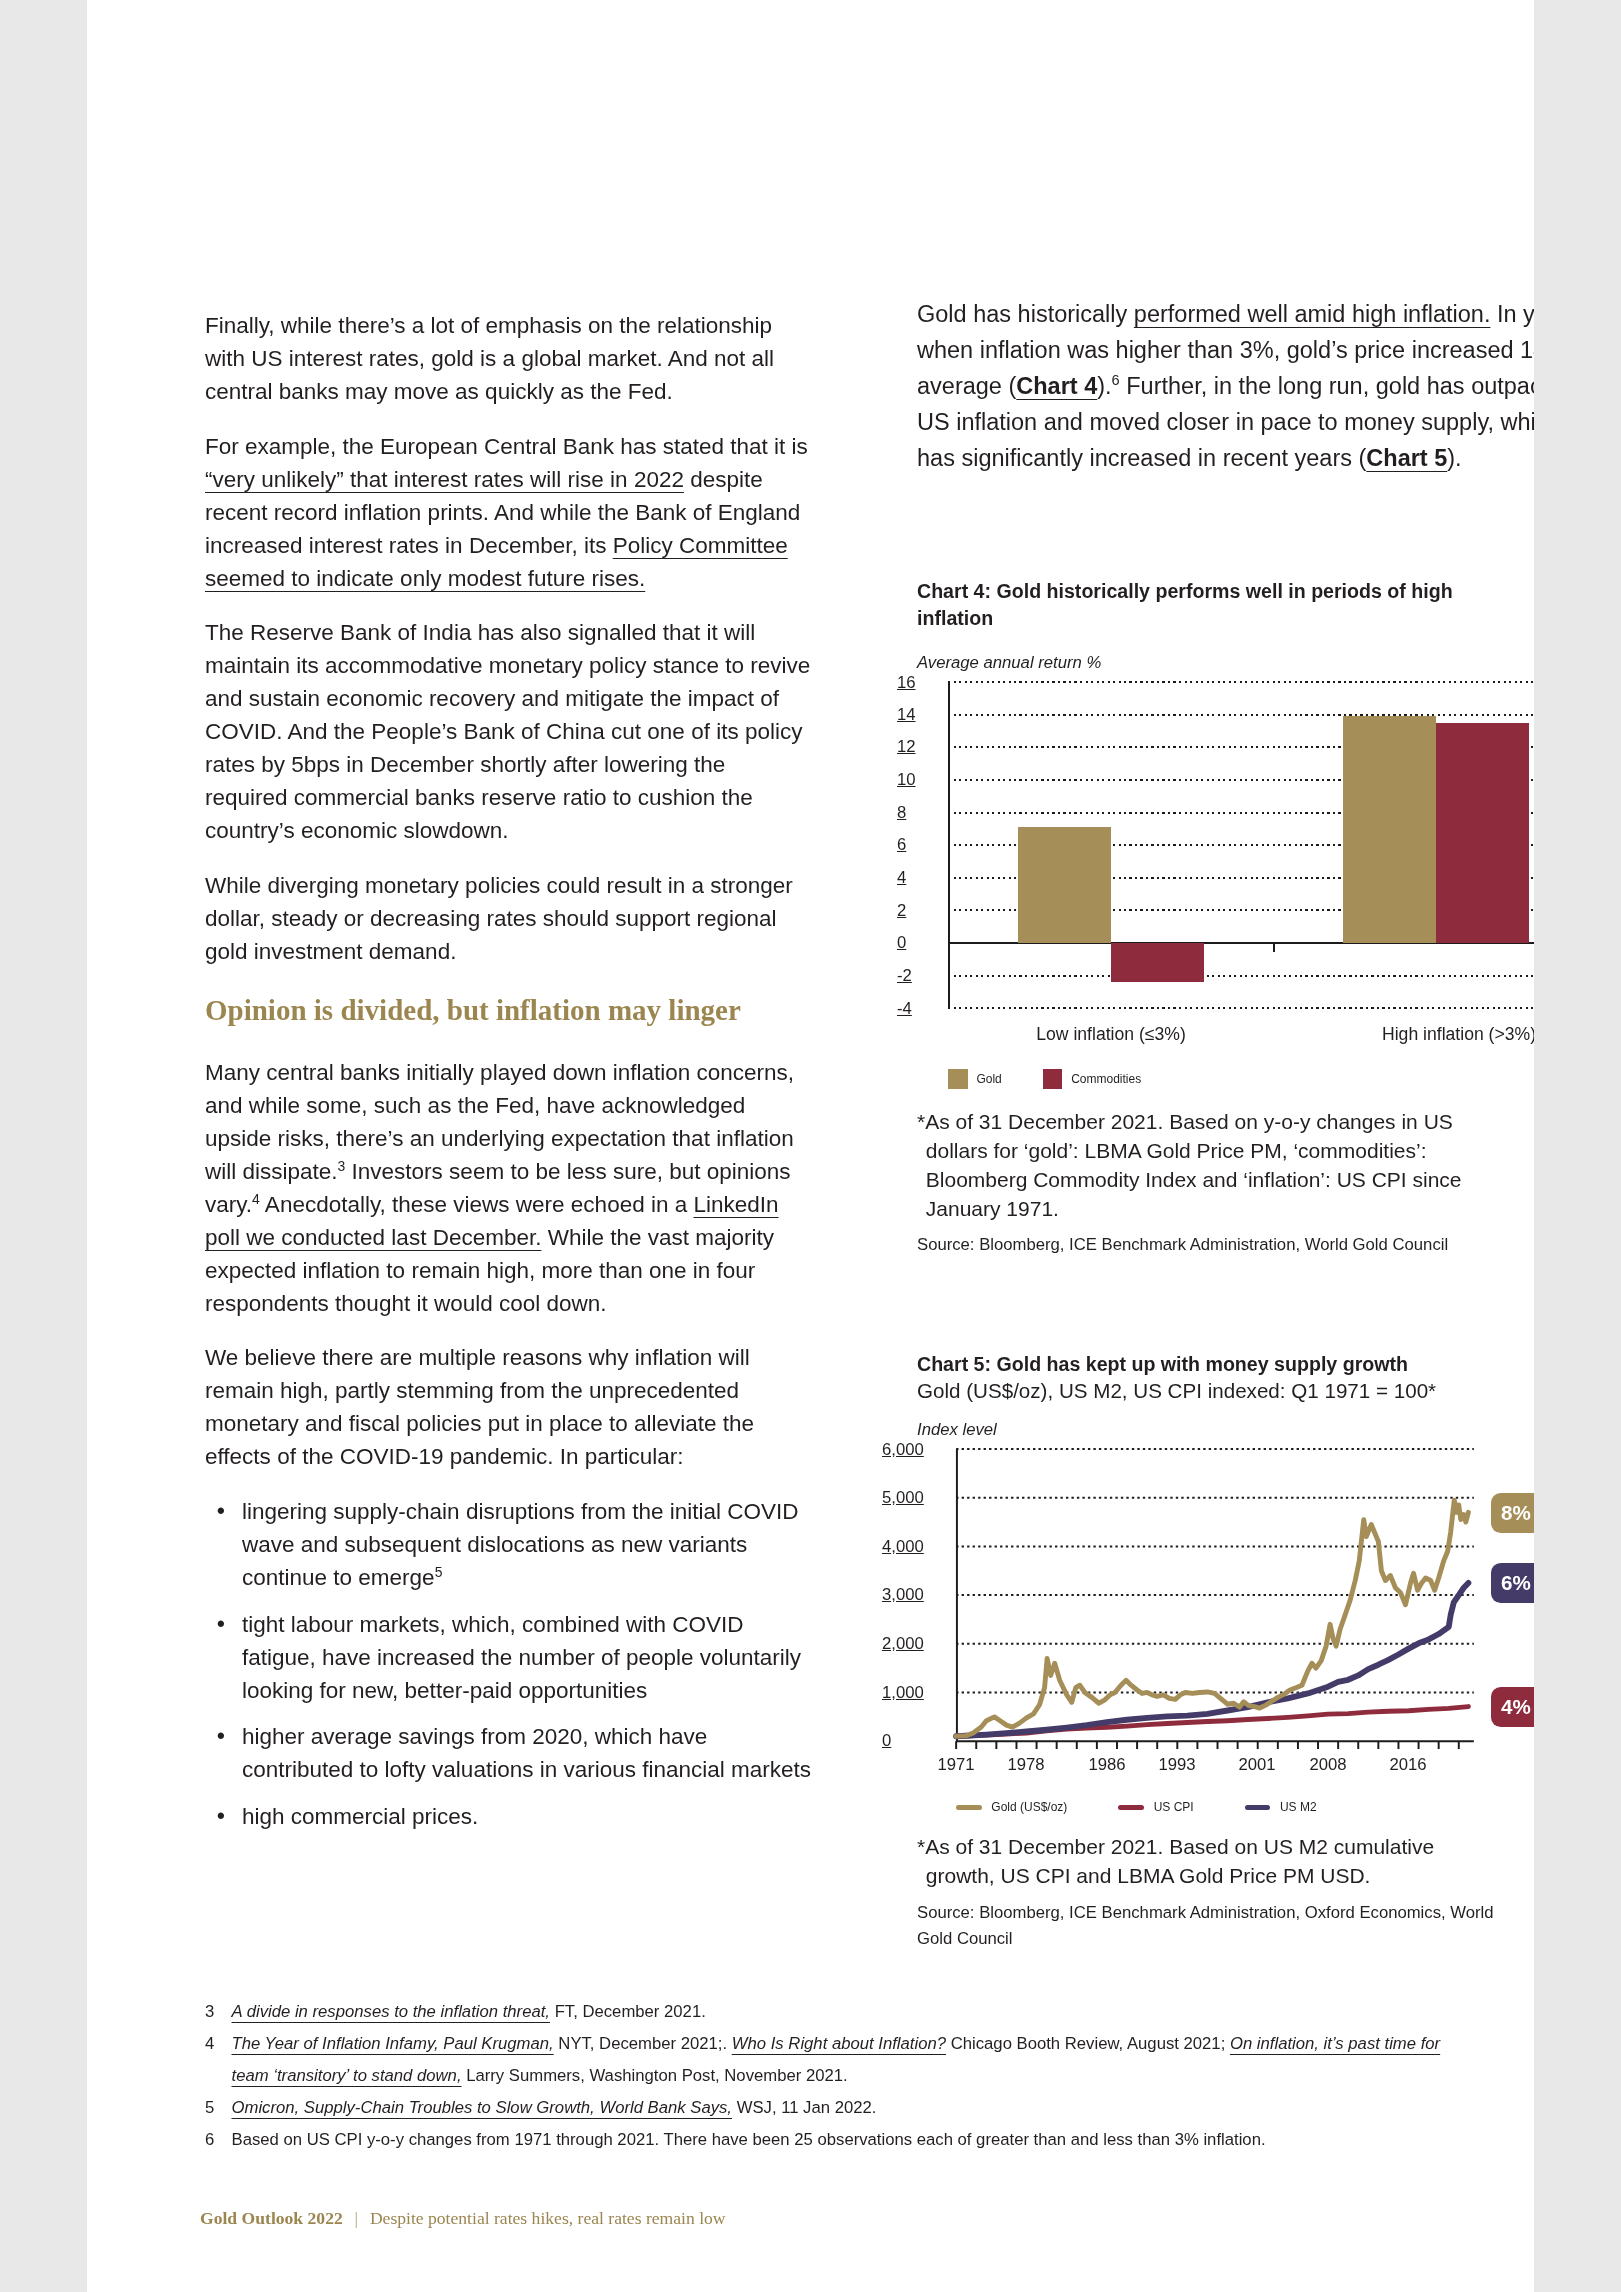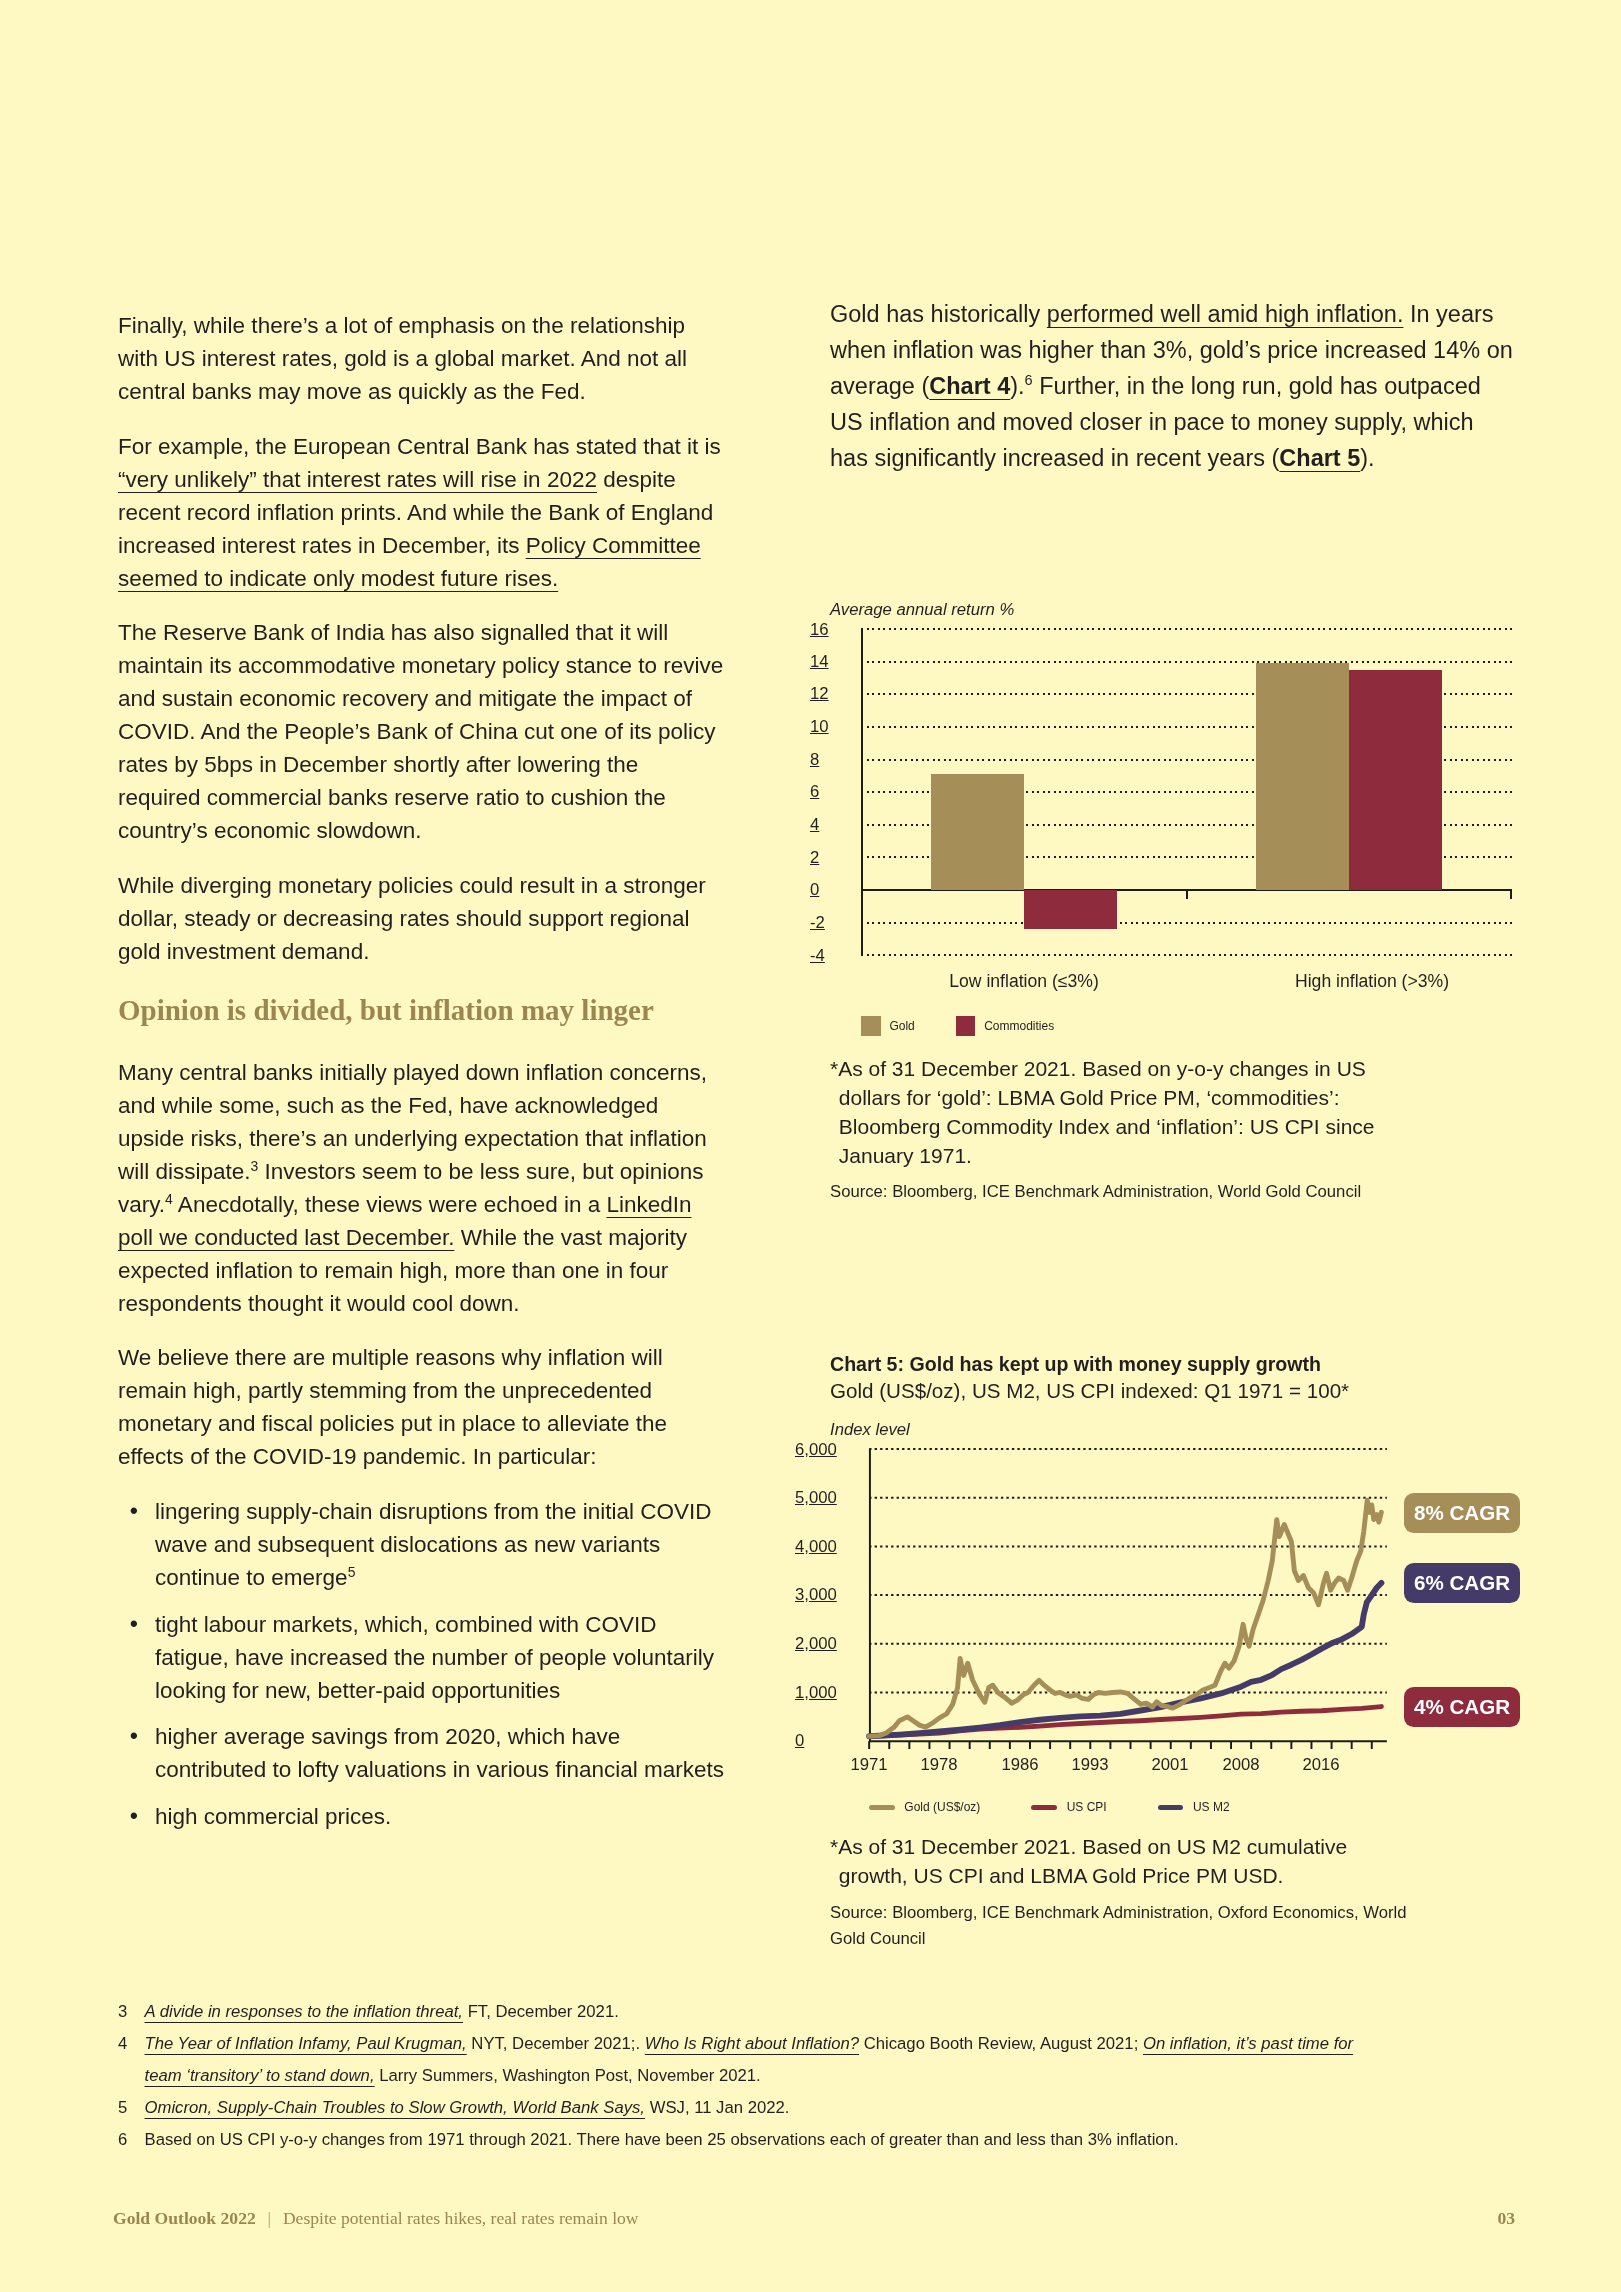--- a/index.html
+++ b/index.html
@@ -1,16 +1,16 @@
 <!DOCTYPE html>
 <html><head>
 <meta charset="utf-8">
 <style>
   html,body{margin:0;padding:0;background:#e8e8e8;}
-  .page{position:relative;width:1621px;height:2293px;background:#fef9c3;margin:0 auto;
+  .page{position:relative;width:1447px;height:2293px;background:#ffffff;margin:0 auto;
         font-family:"Liberation Sans",sans-serif;color:#231f20;overflow:hidden;}
 
   
   .col-left{position:absolute;left:118px;top:309px;width:608px;}
   .col-left p{font-size:22.5px;line-height:33px;margin:0 0 21.6px 0;}
   .col-left h2{font-family:"Liberation Serif",serif;font-weight:700;color:#9c8650;
                font-size:29px;line-height:39px;margin:23.5px 0 25.5px 0;}
   .col-left ul{list-style:none;margin:0;padding:0;}
   .col-left li{position:relative;font-size:22.5px;line-height:33px;padding-left:37px;margin:0 0 13.7px 0;}
   .col-left li::before{content:"•";position:absolute;left:11.8px;top:0;font-size:23.5px;}
@@ -93,20 +93,21 @@
       <li><span>tight labour markets, which, combined with COVID fatigue, have increased the number of people voluntarily looking for new, better-paid opportunities</span></li>
       <li><span>higher average savings from 2020, which have contributed to lofty valuations in various financial markets</span></li>
       <li><span>high commercial prices.</span></li>
     </ul>
   </div>
 
   <div class="col-right">
     <p class="lede"><span>Gold has historically </span><span class="u">performed well amid high inflation.</span><span> In years when inflation was higher than 3%, gold’s price increased 14% on average (</span><span class="u b">Chart 4</span><span>).</span><sup>6</sup><span> Further, in the long run, gold has outpaced US inflation and moved closer in pace to money supply, which has significantly increased in recent years (</span><span class="u b">Chart 5</span><span>).</span></p>
 
     <section class="chart chart4">
+      <h3 class="chart-title">Chart 4: Gold historically performs well in periods of high inflation</h3>
       <div class="chart-ylabel">Average annual return %</div>
       <div class="plot plot4">
           <div class="gridline" style="top: 325px;"></div>
           <div class="ytick" style="top: 316px;">-4</div>
           <div class="gridline" style="top: 293px;"></div>
           <div class="ytick" style="top: 283px;">-2</div>
           <div class="axline" style="top: 260px;"></div>
           <div class="ytick" style="top: 250px;">0</div>
           <div class="gridline" style="top: 227px;"></div>
           <div class="ytick" style="top: 218px;">2</div>

